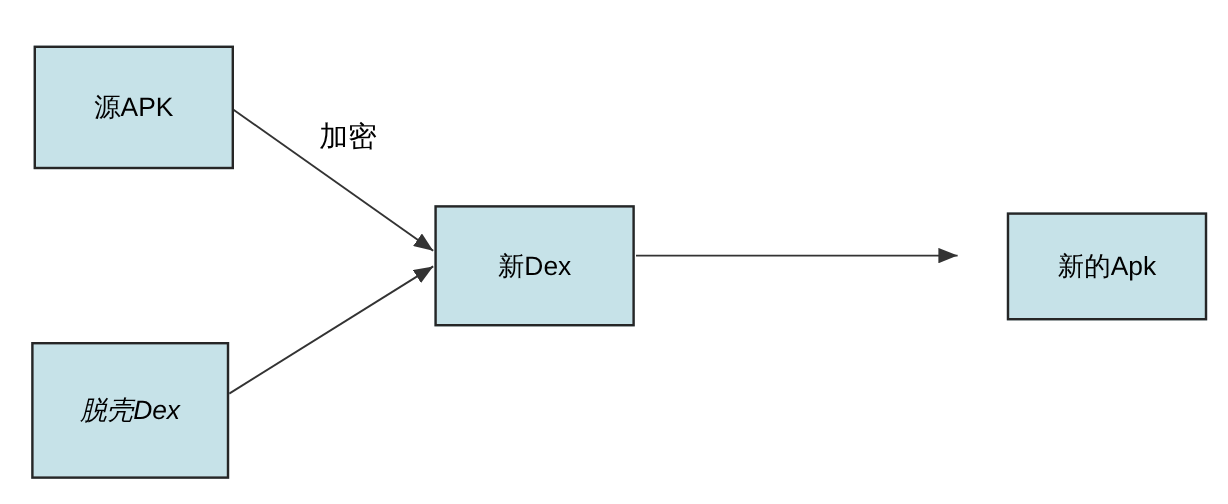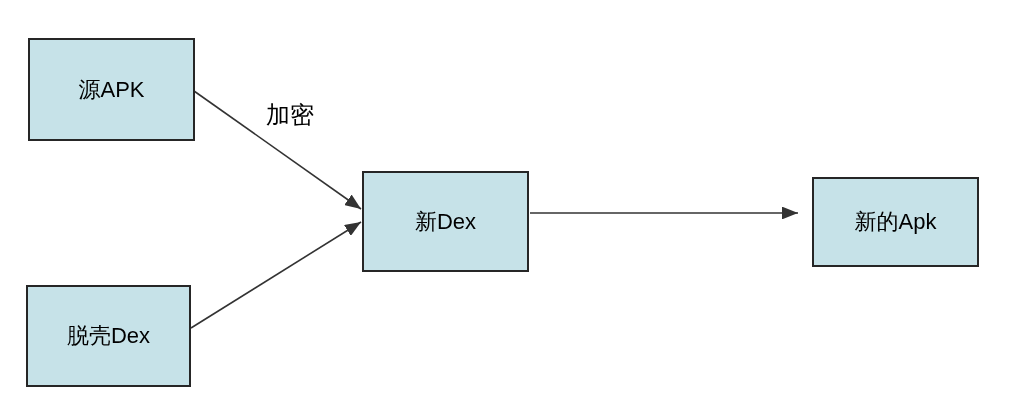--- a/index.html
+++ b/index.html
@@ -34,23 +34,23 @@
     border: 2px solid var(--node_border, #262626);
     display: flex;
     align-items: center;
     justify-content: center;
     color: var(--text, #000000);
     font-size: 22px;
     line-height: 1;
     white-space: nowrap;
   }
   .node-source-apk  { left: 28px;  top: 38px;  width: 167px; height: 103px; }
-  .node-unpacked-dex{ left: 26px;  top: 285px; width: 165px; height: 102px; }
+  .node-unpacked-dex{ left: 26px;  top: 285px; width: 165px; height: 114px; font-style: italic; }
   .node-new-dex     { left: 362px; top: 171px; width: 167px; height: 101px; align-items: center; }
-  .node-new-apk     { left: 812px; top: 177px; width: 167px; height: 90px; }
+  .node-new-apk     { left: 839px; top: 177px; width: 167px; height: 90px; }
   .edge-label {
     position: absolute;
     left: 252px;
     top: 101px;
     color: var(--text, #000000);
     font-size: 24px;
     line-height: 1.2;
     white-space: nowrap;
     margin-left: 14px;
   }

